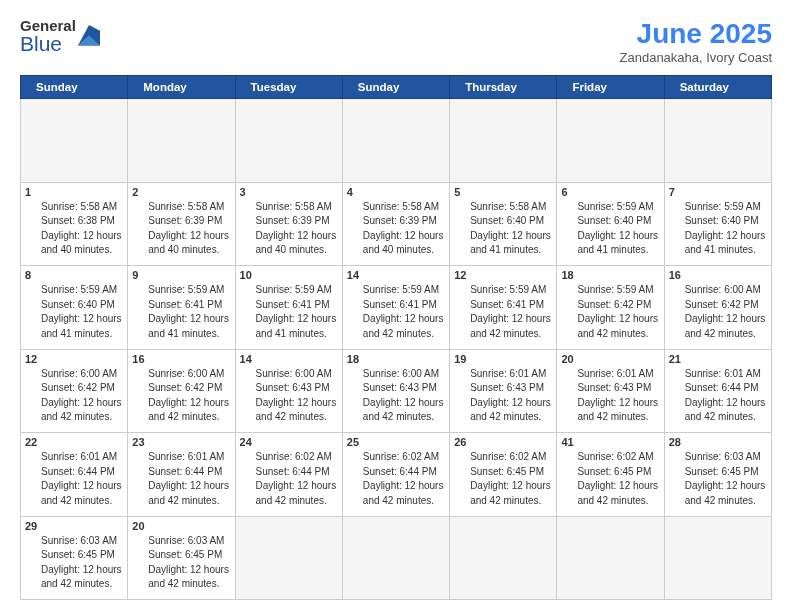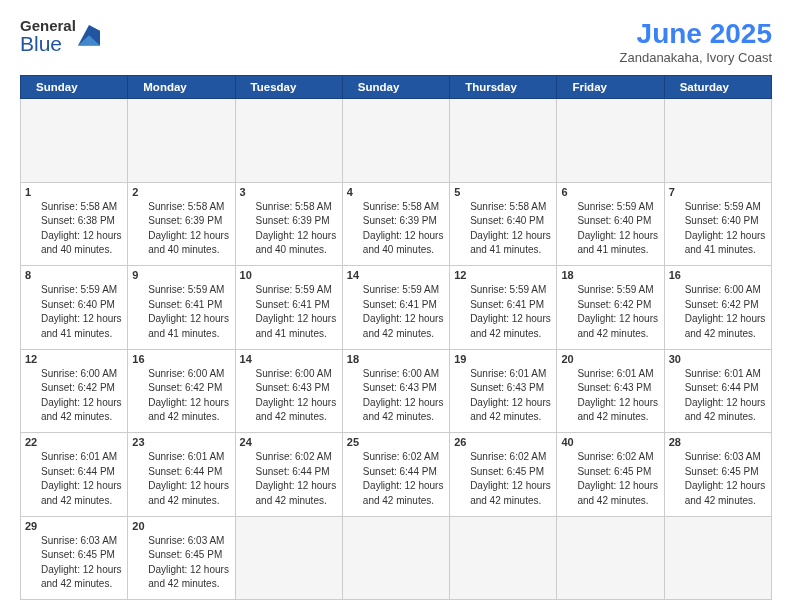--- a/index.html
+++ b/index.html
@@ -223,21 +223,21 @@
           </td>
           <td>
             <span class="day-num">19</span>
             <div class="day-info">Sunrise: 6:01 AM<br>Sunset: 6:43 PM<br>Daylight: 12 hours and 42 minutes.</div>
           </td>
           <td>
             <span class="day-num">20</span>
             <div class="day-info">Sunrise: 6:01 AM<br>Sunset: 6:43 PM<br>Daylight: 12 hours and 42 minutes.</div>
           </td>
           <td>
-            <span class="day-num">30</span>
+            <span class="day-num">21</span>
             <div class="day-info">Sunrise: 6:01 AM<br>Sunset: 6:44 PM<br>Daylight: 12 hours and 42 minutes.</div>
           </td>
         </tr>
         <tr>
           <td>
             <span class="day-num">22</span>
             <div class="day-info">Sunrise: 6:01 AM<br>Sunset: 6:44 PM<br>Daylight: 12 hours and 42 minutes.</div>
           </td>
           <td>
             <span class="day-num">23</span>
@@ -249,21 +249,21 @@
           </td>
           <td>
             <span class="day-num">25</span>
             <div class="day-info">Sunrise: 6:02 AM<br>Sunset: 6:44 PM<br>Daylight: 12 hours and 42 minutes.</div>
           </td>
           <td>
             <span class="day-num">26</span>
             <div class="day-info">Sunrise: 6:02 AM<br>Sunset: 6:45 PM<br>Daylight: 12 hours and 42 minutes.</div>
           </td>
           <td>
-            <span class="day-num">40</span>
+            <span class="day-num">41</span>
             <div class="day-info">Sunrise: 6:02 AM<br>Sunset: 6:45 PM<br>Daylight: 12 hours and 42 minutes.</div>
           </td>
           <td>
             <span class="day-num">28</span>
             <div class="day-info">Sunrise: 6:03 AM<br>Sunset: 6:45 PM<br>Daylight: 12 hours and 42 minutes.</div>
           </td>
         </tr>
         <tr>
           <td>
             <span class="day-num">29</span>

